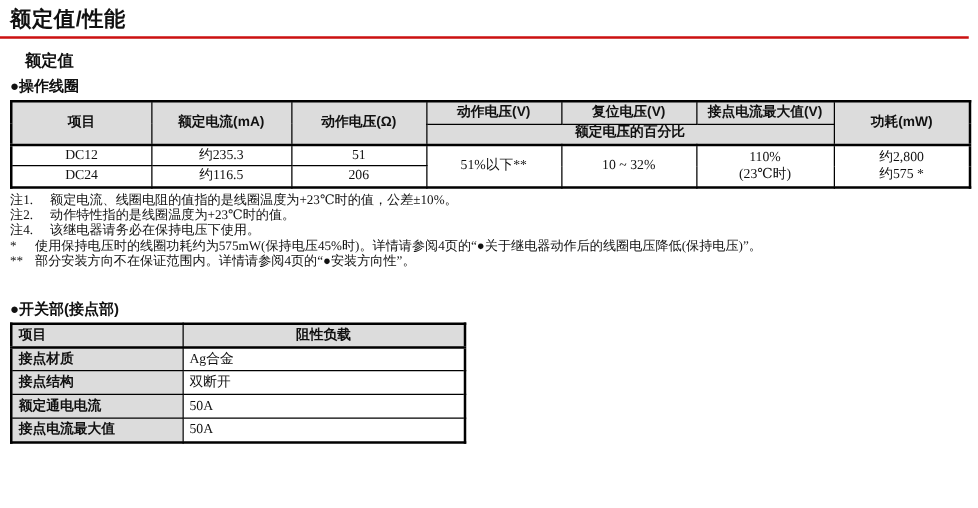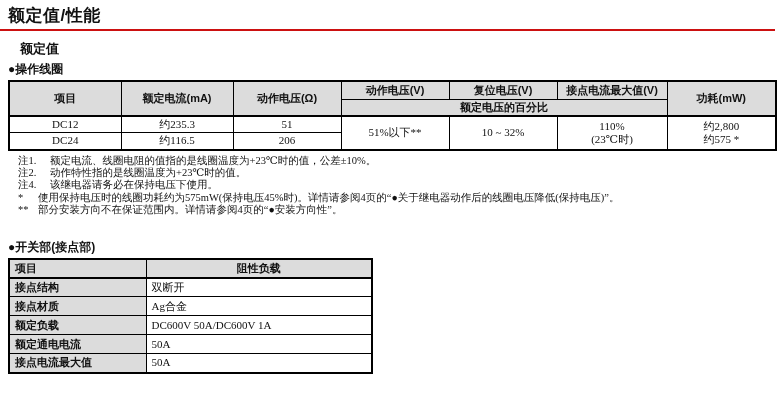--- a/index.html
+++ b/index.html
@@ -51,31 +51,31 @@
     font-size: 11px;
     line-height: 13px;
     padding: 1px 2px;
   }
   .coil-table th {
     background: #dcdcdc;
     font-family: "Liberation Sans", "DejaVu Sans", sans-serif;
     font-weight: bold;
   }
   .coil-table thead tr:first-child th { height: 18px; }
-  .coil-table thead tr:last-child th { height: 14px; }
+  .coil-table thead tr:last-child th { height: 14px; font-family: Liberation Mono, monospace; }
   .coil-table thead { border-bottom: 2px solid #000; }
   .coil-table tbody td { height: 17px; font-family: "Liberation Serif", "DejaVu Serif", serif; }
   .notes {
     margin: 4px 0 0 8px;
     font-size: 10.5px;
     line-height: 12.4px;
     width: 770px;
   }
   .note-row { display: flex; }
-  .note-label { flex: 0 0 32px; margin-left: 10px; }
+  .note-label { flex: 0 0 32px; }
   .note-label.star { flex: 0 0 20px; }
   .note-text { flex: 1; }
   .switch-heading { margin-top: 23px; }
   .switch-table {
     margin-left: 8px;
     width: 365px;
     border: 2px solid #000;
   }
   .switch-table th, .switch-table td {
     border: 1px solid #000;
@@ -191,32 +191,28 @@
 
 <table class="switch-table">
   <thead>
     <tr>
       <th class="col-item">项目</th>
       <th class="col-load">阻性负载</th>
     </tr>
   </thead>
   <tbody>
     <tr>
+      <td class="row-label">接点材质</td>
+      <td class="row-value">Ag合金</td>
+    </tr>
+    <tr>
       <td class="row-label">接点结构</td>
       <td class="row-value">双断开</td>
     </tr>
     <tr>
-      <td class="row-label">接点材质</td>
-      <td class="row-value">Ag合金</td>
-    </tr>
-    <tr>
-      <td class="row-label">额定负载</td>
-      <td class="row-value">DC600V 50A/DC600V 1A</td>
-    </tr>
-    <tr>
       <td class="row-label">额定通电电流</td>
       <td class="row-value">50A</td>
     </tr>
     <tr>
       <td class="row-label">接点电流最大值</td>
       <td class="row-value">50A</td>
     </tr>
   </tbody>
 </table>
 

